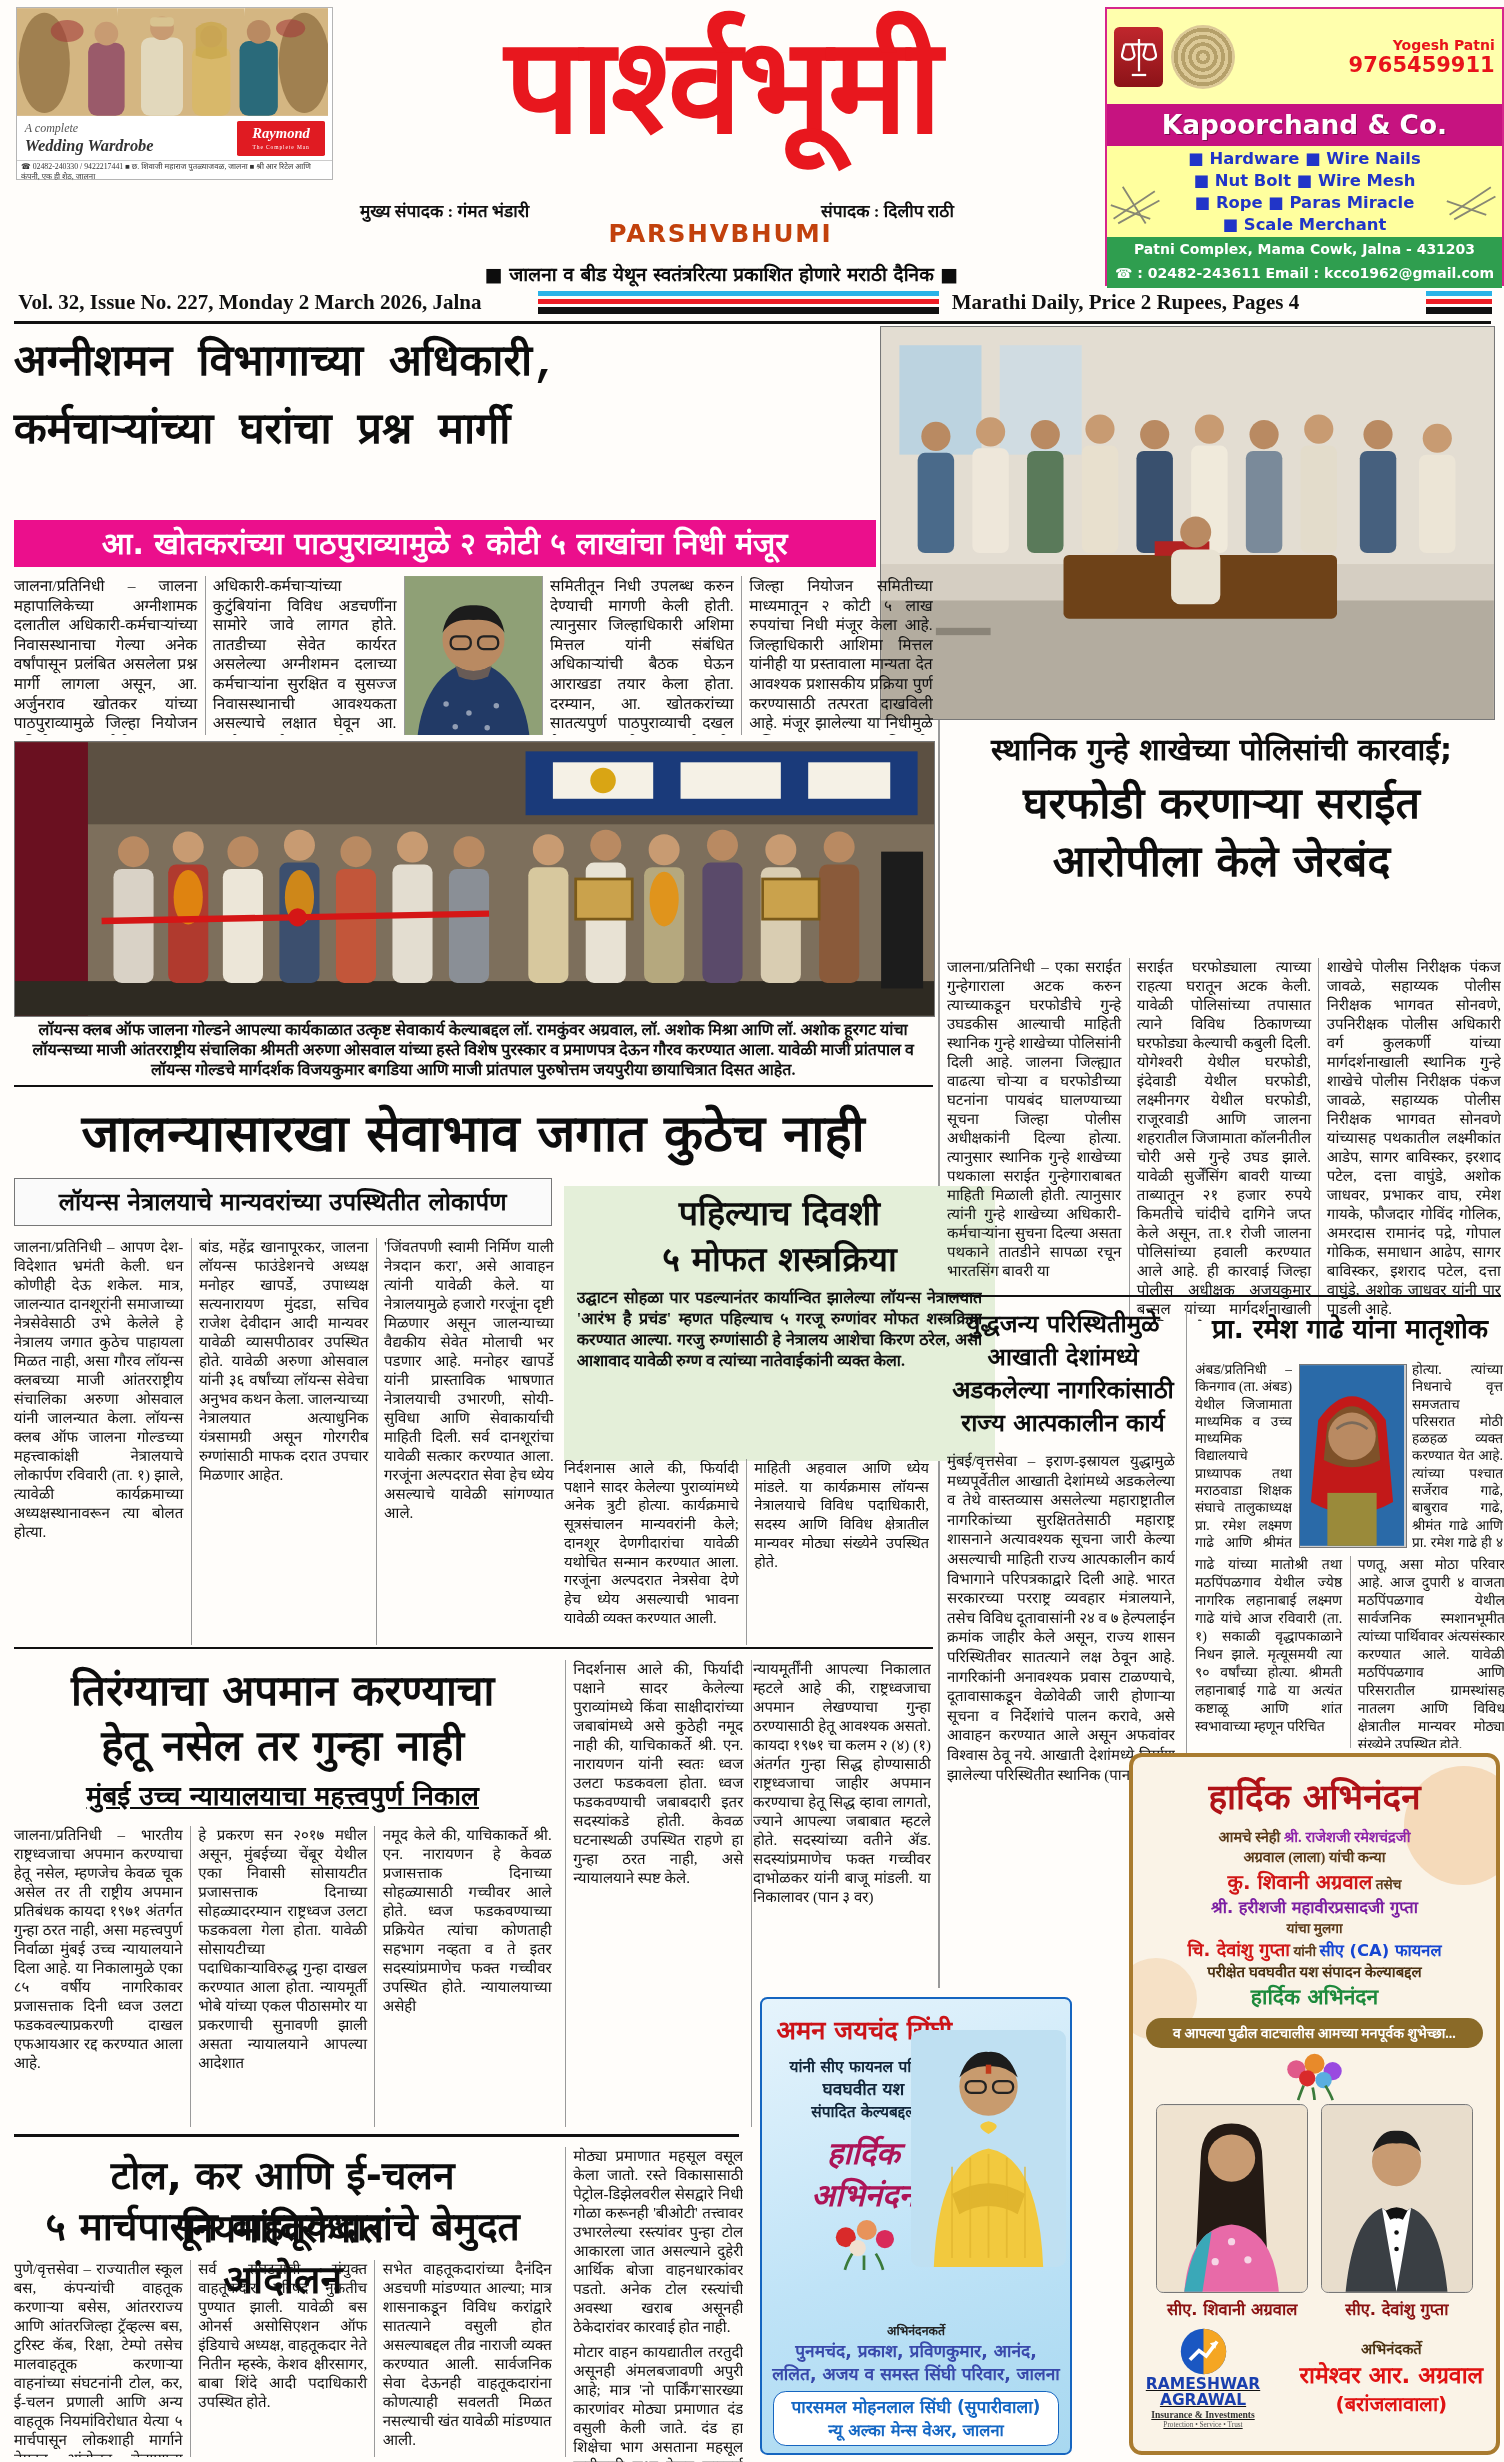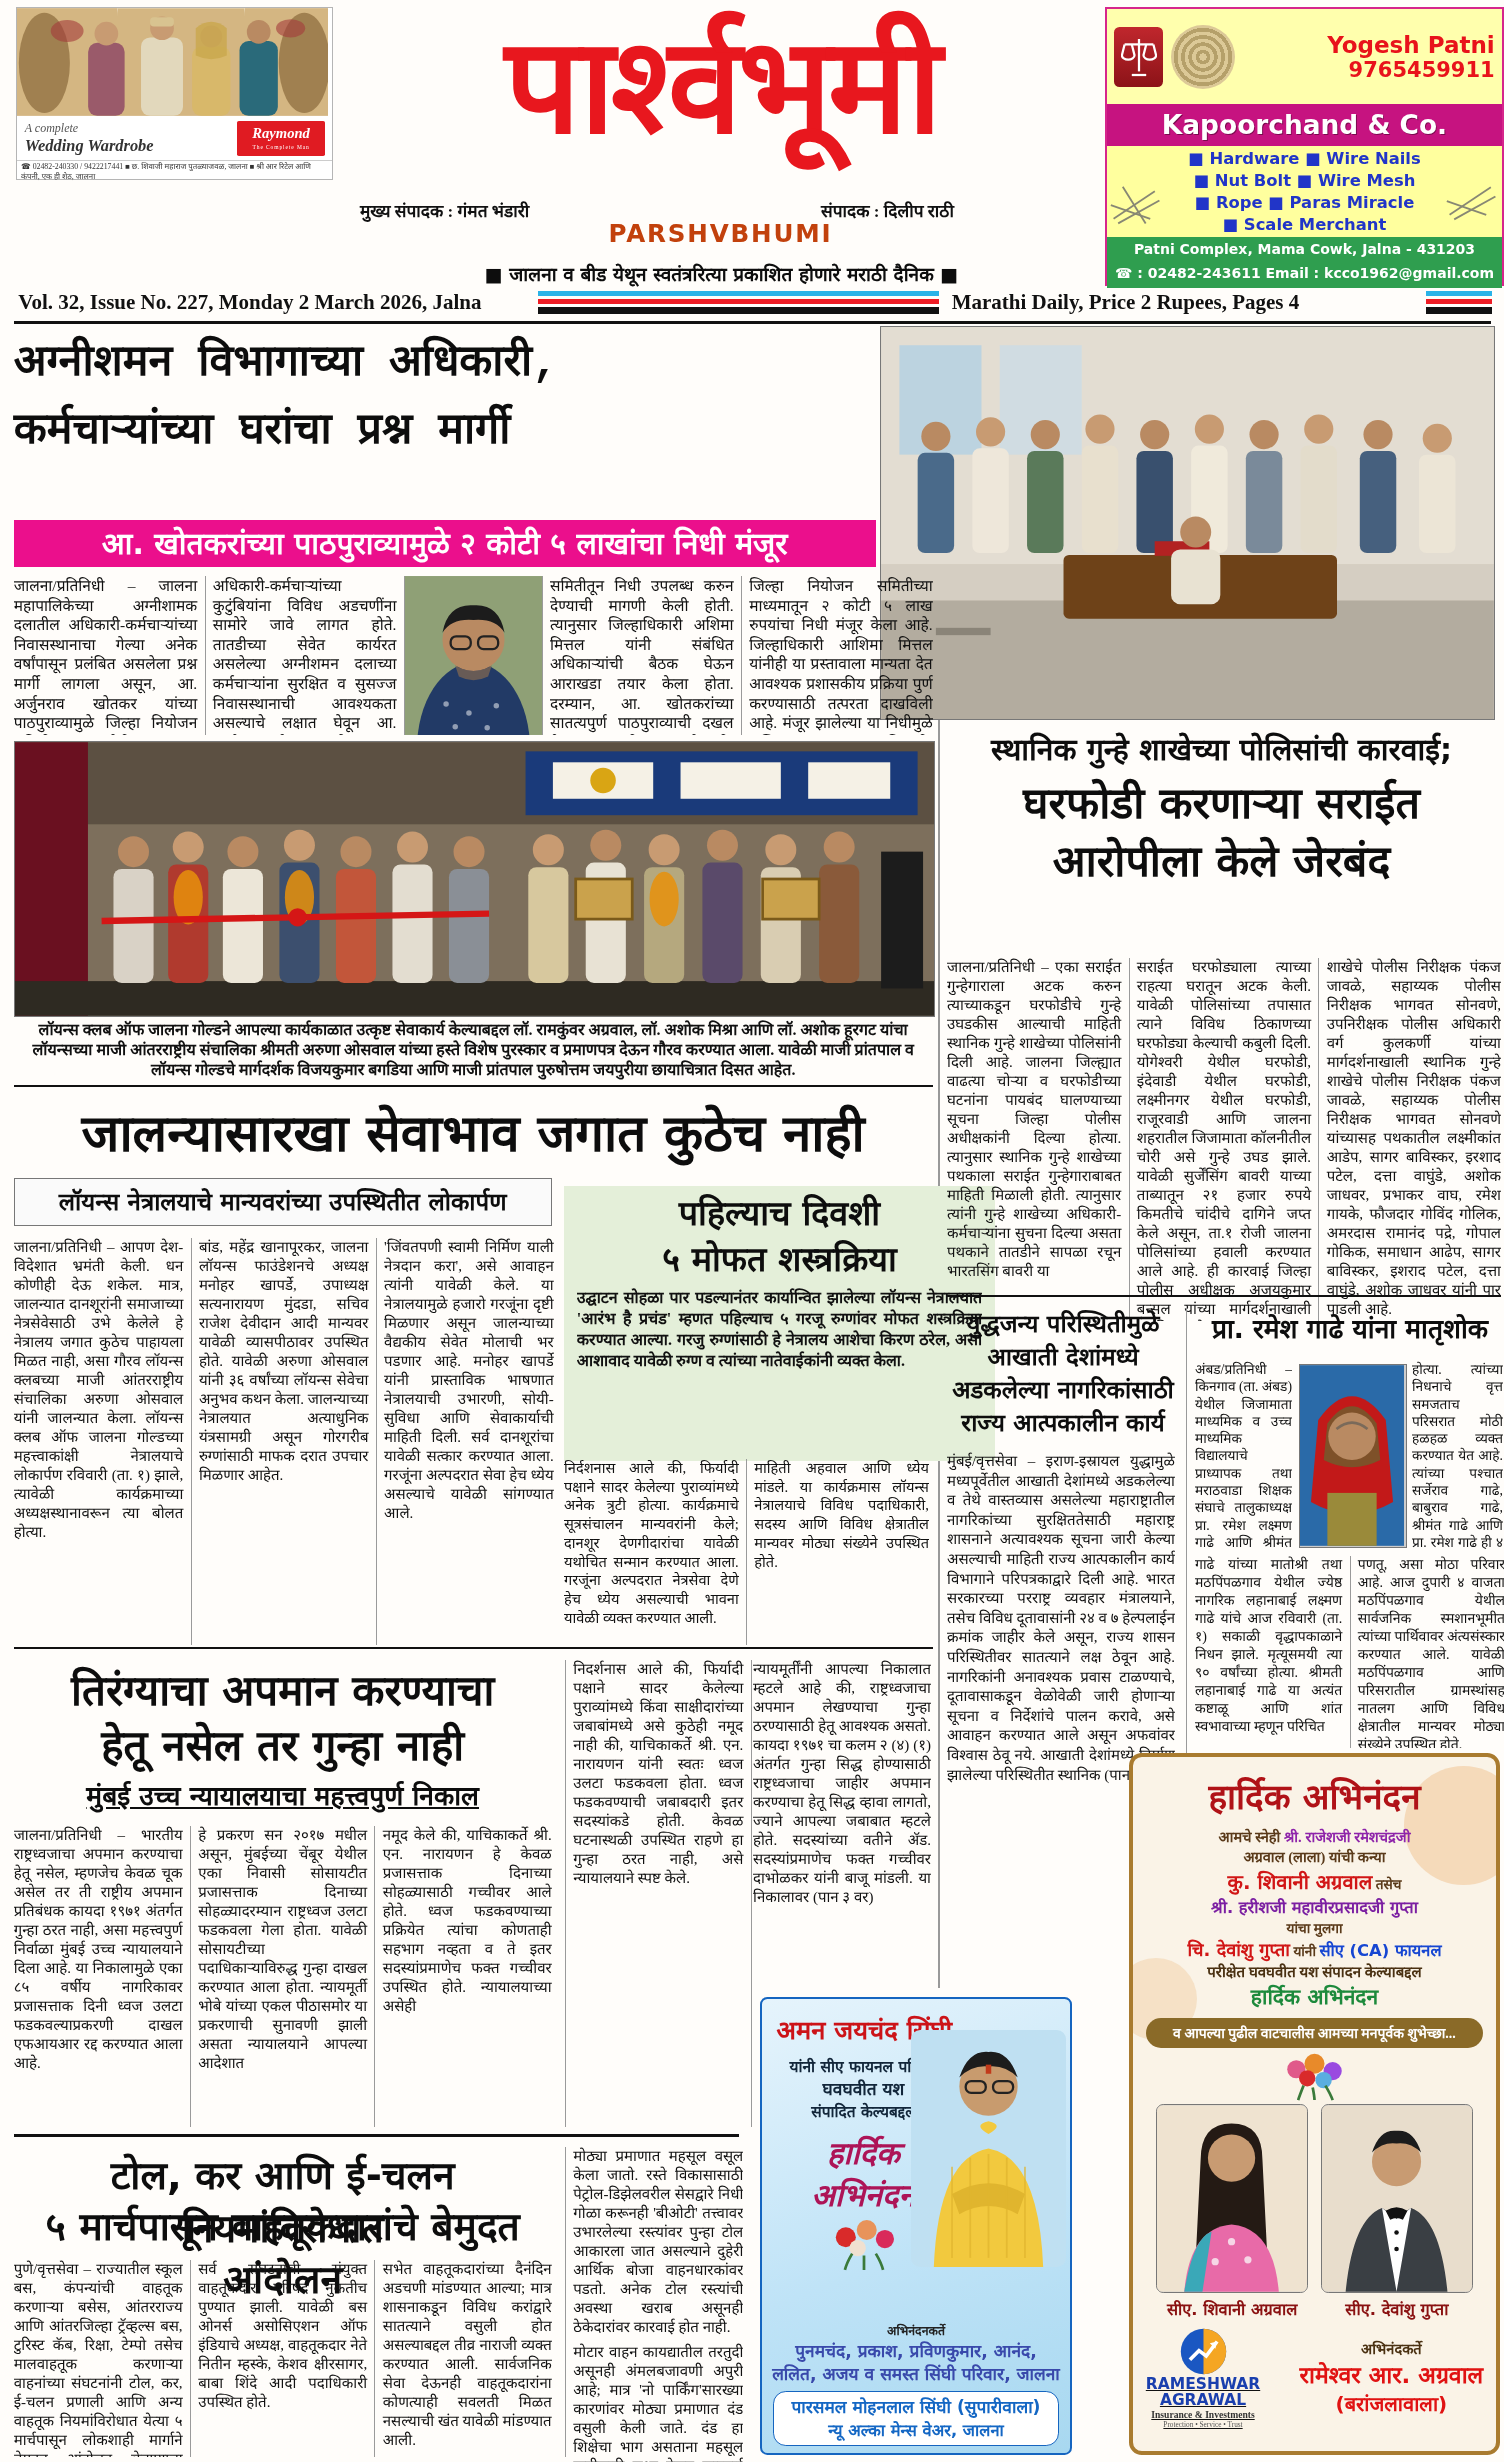--- a/index.html
+++ b/index.html
@@ -77,21 +77,21 @@
               <line x1="20" y1="4" x2="20" y2="40"></line>
               <line x1="4" y1="10" x2="36" y2="10"></line>
               <path d="M4 10 l-3 12 a7 5 0 0 0 14 0 l-3 -12"></path>
               <path d="M36 10 l-3 12 a7 5 0 0 0 14 0 l-3 -12" transform="translate(-8 0)"></path>
               <line x1="12" y1="44" x2="28" y2="44"></line>
             </g>
           </svg>
       </div>
       <div style="width:64px;height:64px;border-radius:50%;background:repeating-radial-gradient(circle at 50% 50%, #dcc997 0 3.6px, #b5a06a 3.6px 7.3px);"></div>
       <div style="flex:1;text-align:right;color:#e8131b;font-family:'DejaVu Sans',sans-serif;font-weight:800;">
-        <div style="font-size:23px;">Yogesh Patni</div>
+        <div style="font-size:14px;">Yogesh Patni</div>
         <div style="font-size:21px;">9765459911</div>
       </div>
     </div>
     <div style="height:42px;background:#c61380;color:#fff;text-align:center;font-family:'DejaVu Sans',sans-serif;font-weight:800;font-size:26.4px;line-height:42px;text-shadow:0.9px 0.9px 0 #7a0b4e;">Kapoorchand &amp; Co.</div>
     <div style="height:89px;background:#ffff9e;position:relative;text-align:center;color:#2135c8;font-family:'DejaVu Sans',sans-serif;font-weight:800;font-size:16.4px;line-height:22px;padding-top:1.8px;">
       <svg width="55" height="55" viewBox="0 0 60 60" style="position:absolute;left:1.8px;top:27px;opacity:.8;">
           <g stroke="#6a6a6a" stroke-width="2">
             <line x1="5" y1="50" x2="50" y2="20"></line>
             <line x1="10" y1="55" x2="55" y2="30"></line>
             <line x1="2" y1="35" x2="45" y2="50"></line>

